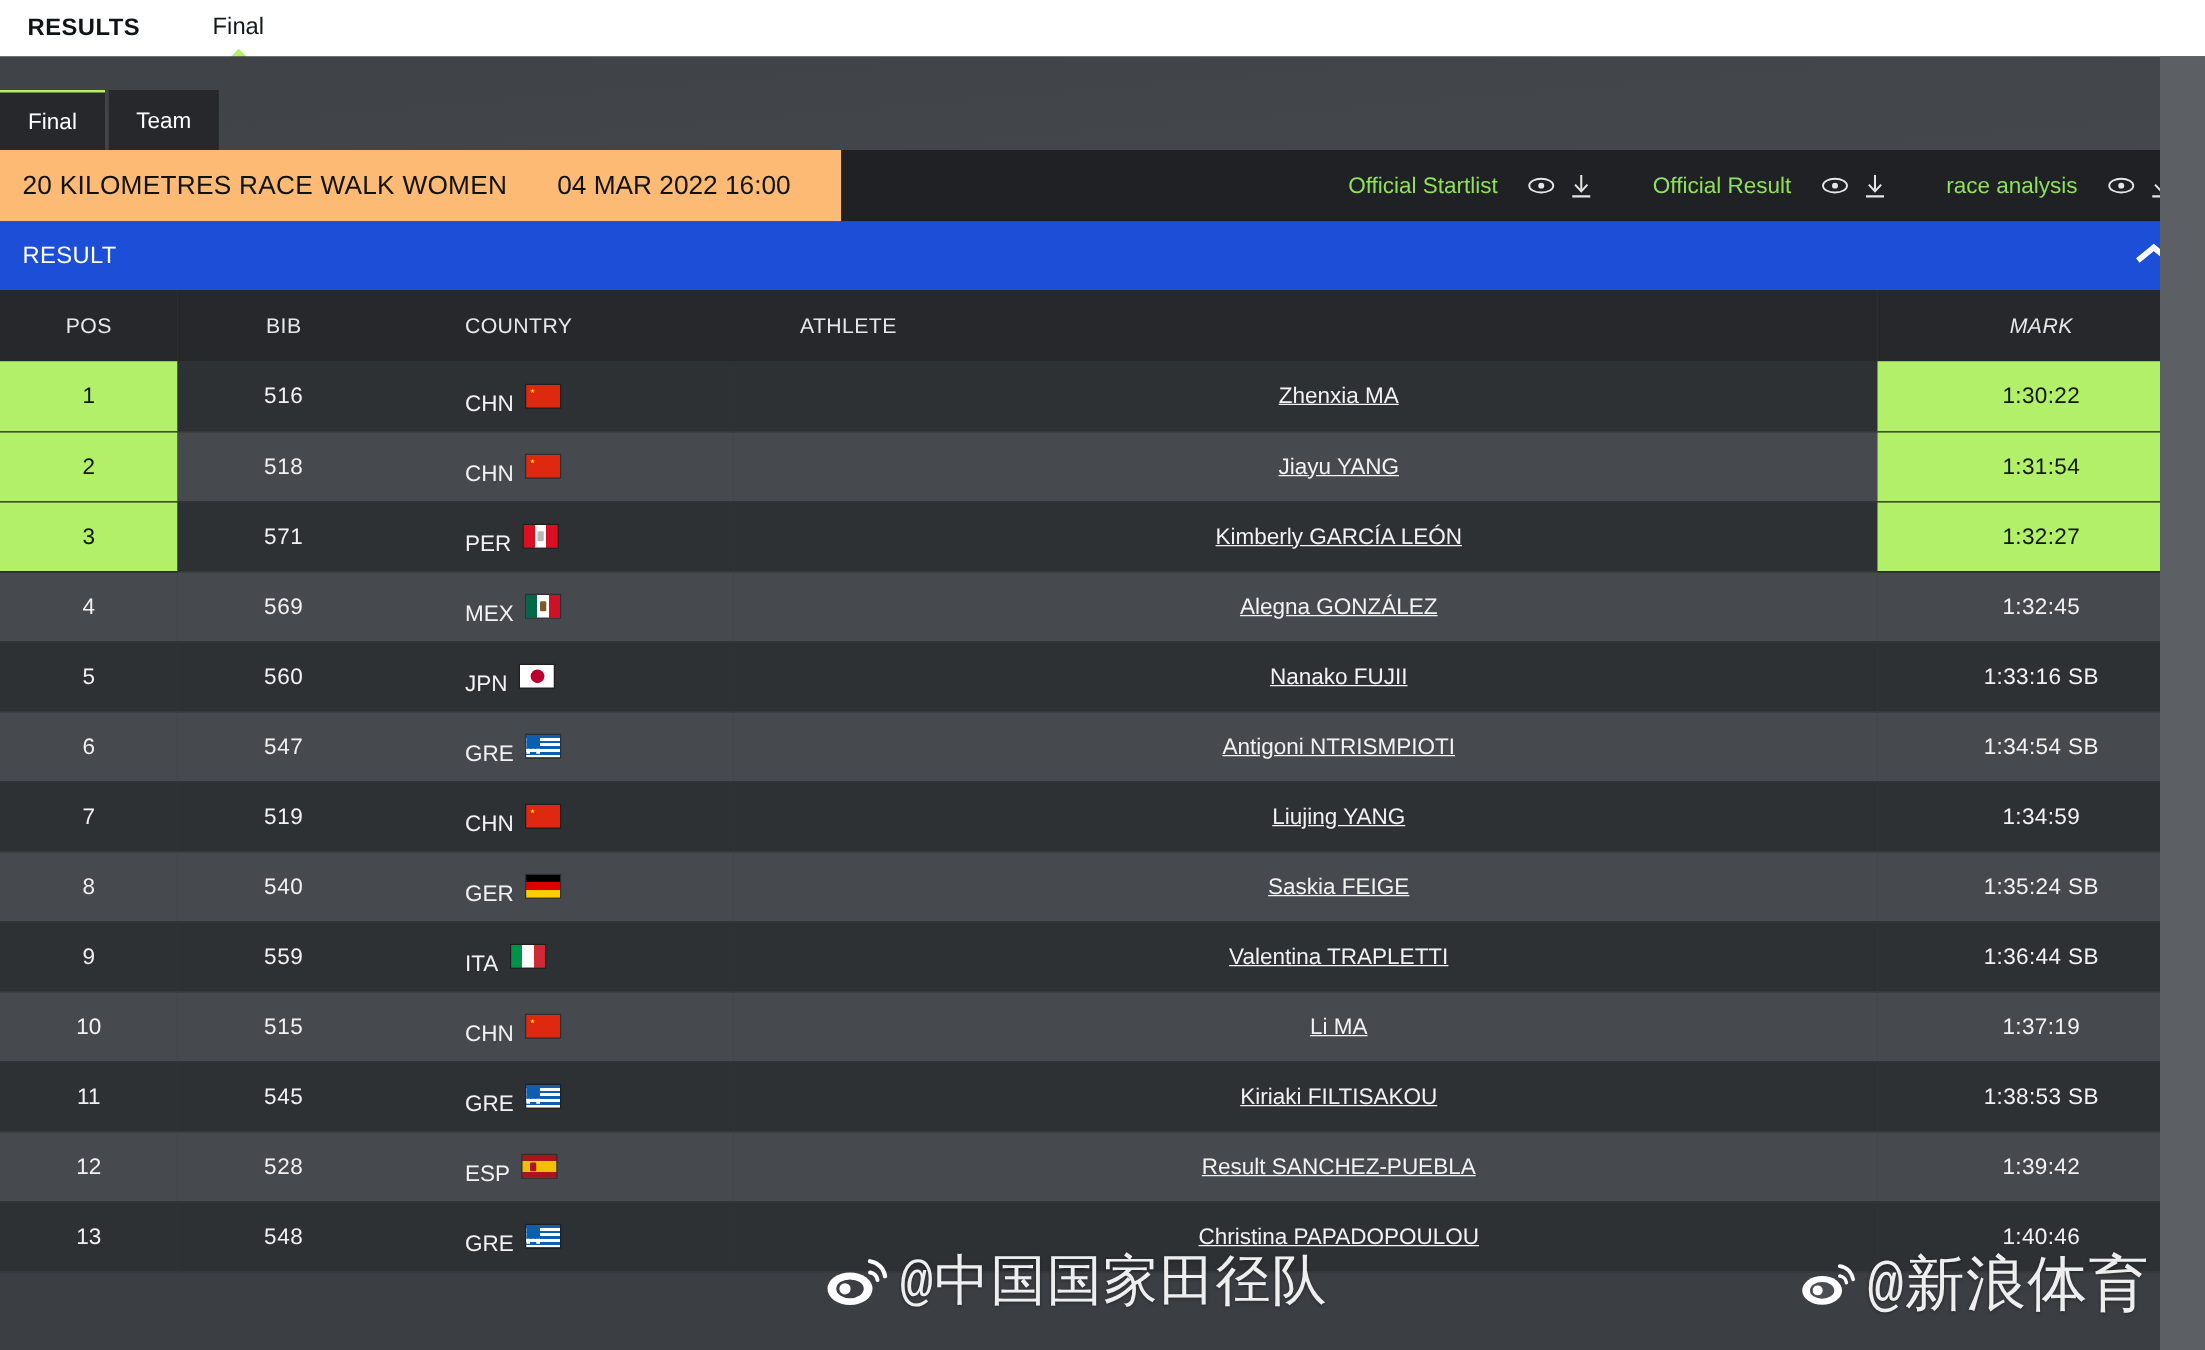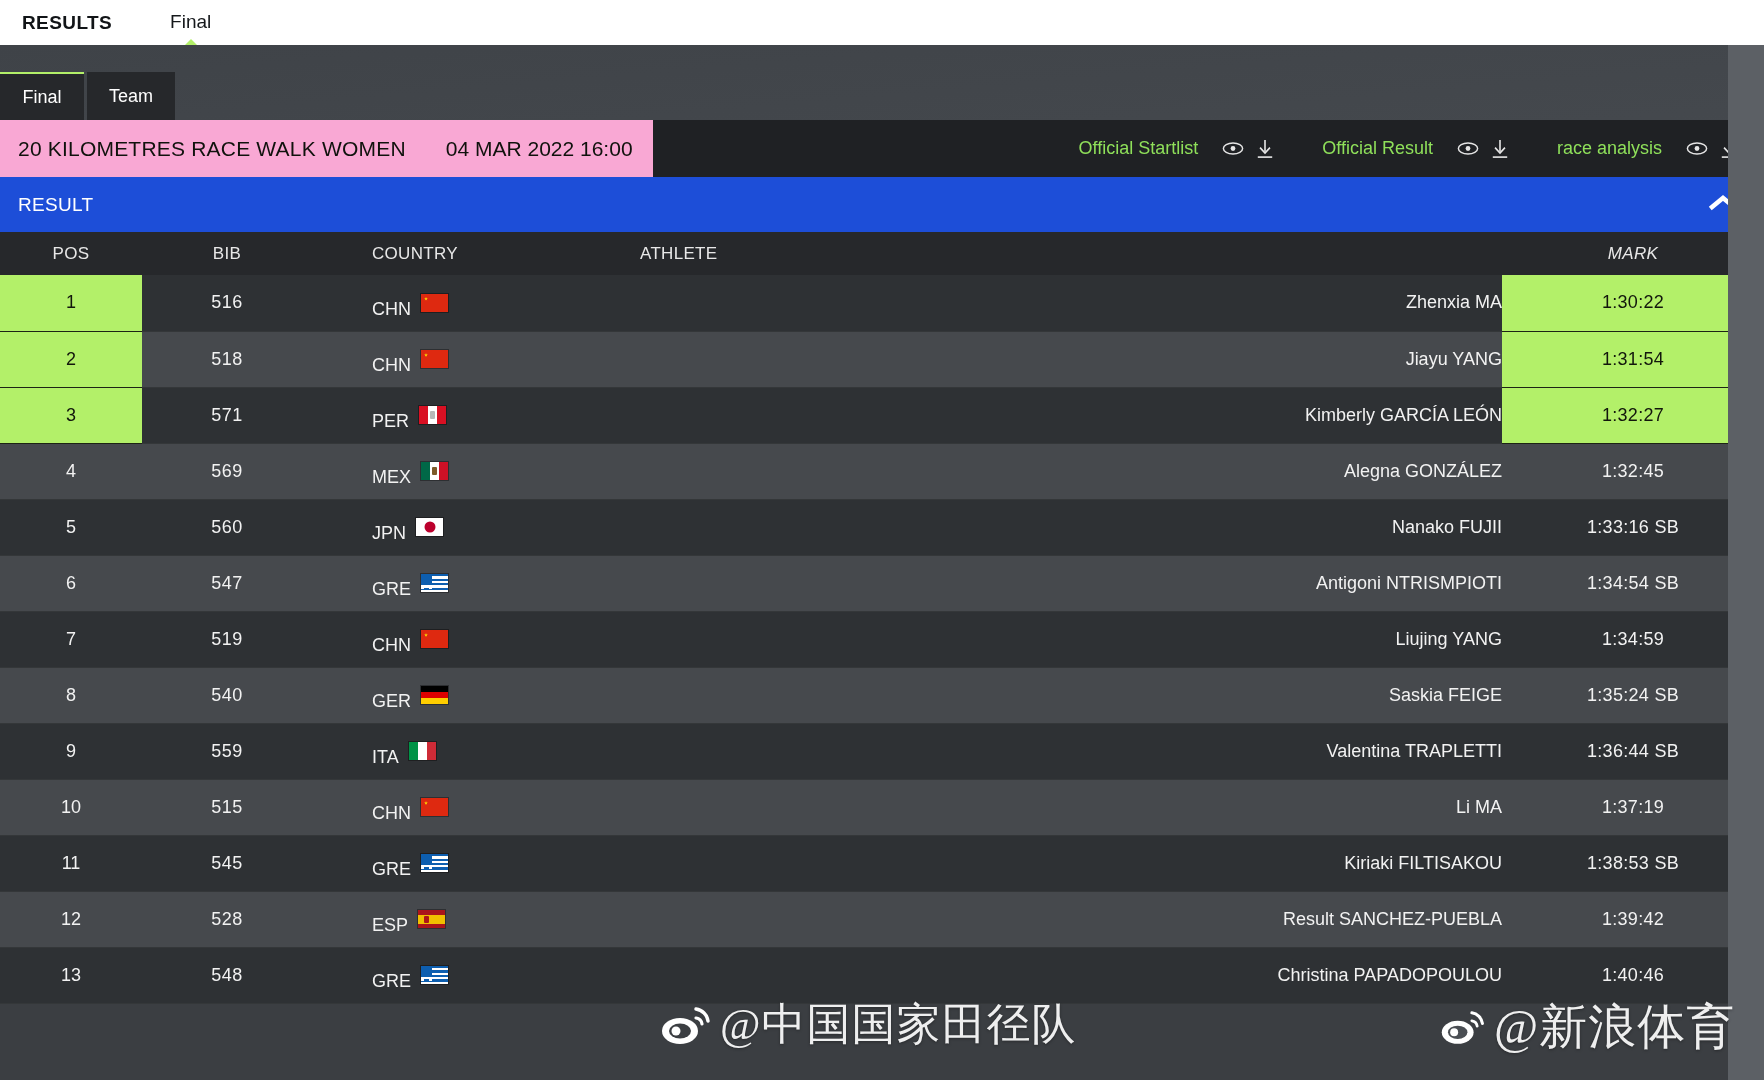--- a/index.html
+++ b/index.html
@@ -50,23 +50,23 @@
     cursor: pointer;
   }
   .viewtab.active { border-top: 2px solid #b3f069; }
 
   
   .eventrow {
     position: absolute; left: 0; top: 120px; width: 1764px; height: 57px;
     display: flex;
   }
   .event-green {
-    background: #f9a8d4; color: #10120d;
+    background: #fdba74; color: #10120d;
     display: flex; align-items: center; height: 100%;
-    padding: 0 20px 0 18px; white-space: nowrap; text-align: center;
+    padding: 0 40px 0 18px; white-space: nowrap; text-align: center;
   }
   .event-title { font-size: 21px; letter-spacing: .2px; }
   .event-date { font-size: 21px; margin-left: 40px; }
   .event-dark {
     flex: 1; background: #1f2124; height: 100%;
     display: flex; align-items: center; justify-content: flex-end;
     padding-right: 24px;
   }
   .doclink {
     display: flex; align-items: center; margin-left: 46px;
@@ -87,40 +87,40 @@
   .chev { width: 30px; height: 22px; cursor: pointer; }
 
   
   .tablewrap {
     position: absolute; left: 0; top: 232px; width: 1764px; height: 848px;
     background: #3b3e42; overflow: hidden;
   }
   table { width: 1764px; border-collapse: collapse; table-layout: fixed; }
   thead th {
     background: #26282b; color: #e8e8e8; font-size: 17px; font-weight: normal;
-    height: 43px; vertical-align: middle; letter-spacing: .3px;
+    height: 57px; vertical-align: middle; letter-spacing: .3px;
   }
   .c-pos   { width: 142px; text-align: center; }
   .c-bib   { width: 170px; text-align: center; }
   .c-ctry  { width: 275px; text-align: left; padding-left: 60px; }
   .c-ath   { width: 915px; text-align: left; padding-left: 53px; }
   .c-mark  { width: 262px; text-align: center; font-style: italic; }
 
   tbody td {
     height: 56px; vertical-align: middle;
     font-size: 18px; color: #f2f2f2;
     border-bottom: 1px solid #343739;
     background: #2e3134;
   }
   tbody tr.alt td { background: #46494d; }
 
   td.pos  { text-align: center; }
   td.bib  { text-align: center; letter-spacing: .5px; }
   td.ctry { text-align: left; padding-left: 60px; }
-  td.ath  { text-align: right; padding-left: 53px; white-space: nowrap; }
+  td.ath  { text-align: center; padding-left: 53px; white-space: nowrap; text-decoration: underline; }
   td.mark { text-align: center; letter-spacing: .3px; }
 
   
   tr.medal td.pos {
     background: #b3f069; color: #12160c;
     border-bottom: 1px solid #1d2414;
   }
   tr.medal td.mark {
     background: #b3f069; color: #12160c;
     border-bottom: 1px solid #1d2414;
@@ -190,21 +190,21 @@
   
   .gutter {
     position: absolute; right: 0; top: 45px; width: 36px; height: 1035px;
     background: #5c6065;
   }
 
   
   .wm {
     position: absolute; display: flex; align-items: center;
     color: rgba(255,255,255,.92); pointer-events: none;
-    font-family: Liberation Serif, serif;
+    font-family: Liberation Mono, monospace;
   }
   .wm-logo { width: 52px; height: 44px; margin-right: 8px; }
   .wm-text { font-size: 44px; letter-spacing: 1px; white-space: nowrap;
              text-shadow: 0 1px 3px rgba(0,0,0,.35); }
   .wm-left  { left: 660px; top: 995px; }
   .wm-right { left: 1440px; top: 995px; }
   .wm-right .wm-text { font-size: 48px; }
   .wm-right .wm-logo { width: 46px; height: 40px; }
 </style>
 </head>

